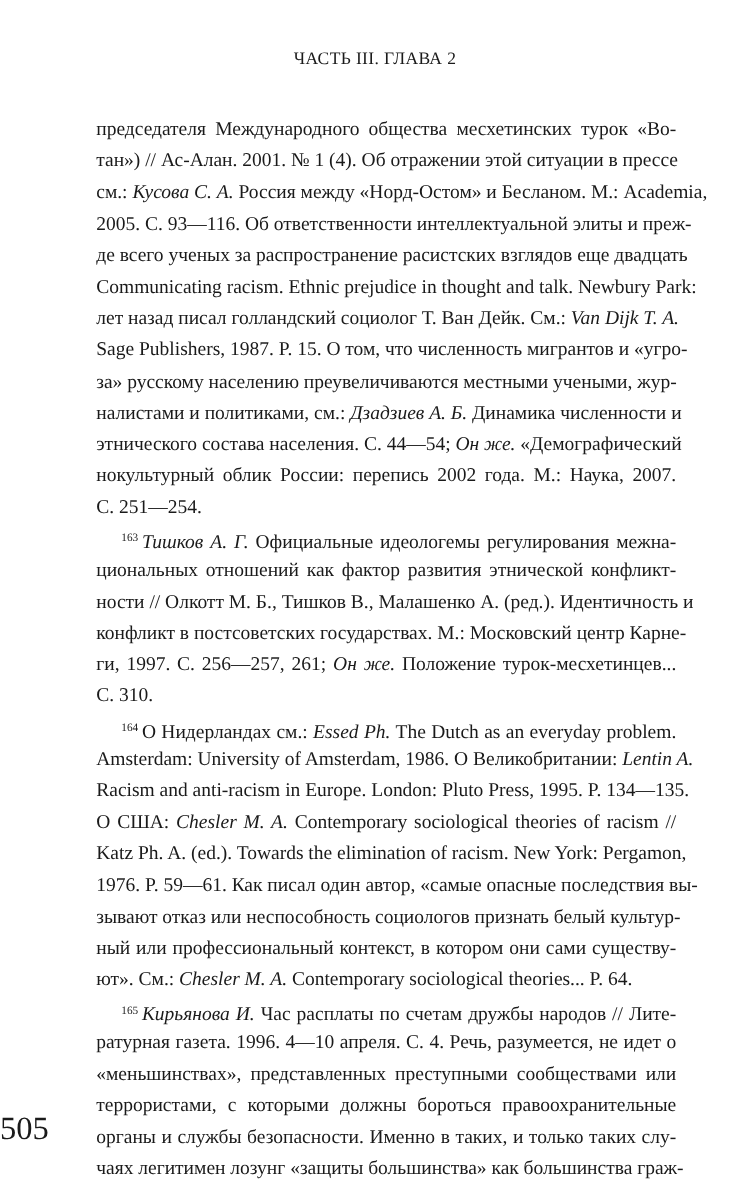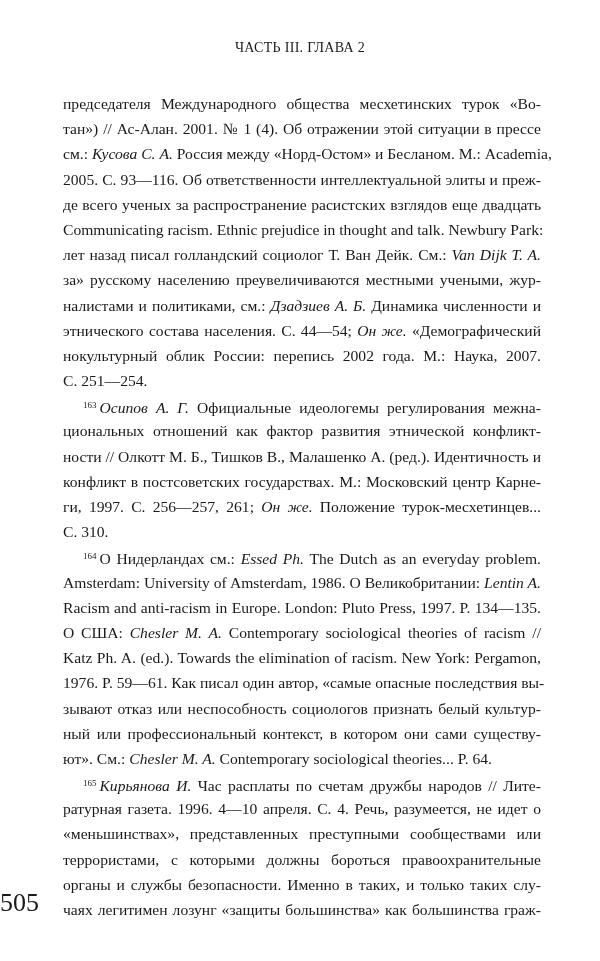--- a/index.html
+++ b/index.html
@@ -34,20 +34,21 @@
     line-height: 25.2px;
     text-align: justify;
     hyphens: manual;
   }
   .line {
     display: block;
     white-space: nowrap;
     text-align: justify;
     text-align-last: justify;
     height: 25.2px;
+    margin-left: 14px;
   }
   .line.last {
     text-align-last: left;
   }
   .line.indent {
     padding-left: 20px;
   }
   .fn-num {
     font-size: 9px;
     vertical-align: 5px;
@@ -70,34 +71,35 @@
 <div class="running-head">ЧАСТЬ III. ГЛАВА 2</div>
 
 <div class="notes" id="notes">
     <span class="line"><span>председателя Международного общества месхетинских турок «Во-</span></span>
     <span class="line"><span>тан») // Ас-Алан. 2001. № 1 (4). Об отражении этой ситуации в прессе</span></span>
     <span class="line"><span>см.: </span><i>Кусова С. А.</i><span> Россия между «Норд-Остом» и Бесланом. М.: Academia,</span></span>
     <span class="line"><span>2005. С. 93—116. Об ответственности интеллектуальной элиты и преж-</span></span>
     <span class="line"><span>де всего ученых за распространение расистских взглядов еще двадцать</span></span>
     <span class="line"><span>Communicating racism. Ethnic prejudice in thought and talk. Newbury Park:</span></span>
     <span class="line"><span>лет назад писал голландский социолог Т. Ван Дейк. См.: </span><i>Van Dijk T. A.</i></span>
+    <span class="line"><span>Sage Publishers, 1987. P. 15. О том, что численность мигрантов и «угро-</span></span>
     <span class="line"><span>за» русскому населению преувеличиваются местными учеными, жур-</span></span>
     <span class="line"><span>налистами и политиками, см.: </span><i>Дзадзиев А. Б.</i><span> Динамика численности и</span></span>
     <span class="line"><span>этнического состава населения. С. 44—54; </span><i>Он же.</i><span> «Демографический</span></span>
     <span class="line"><span>нокультурный облик России: перепись 2002 года. М.: Наука, 2007.</span></span>
     <span class="line last"><span>С. 251—254.</span></span>
-    <span class="line indent"><span class="fn-num">163</span><i>Осипов А. Г.</i><span> Официальные идеологемы регулирования межна-</span></span>
+    <span class="line indent"><span class="fn-num">163</span><i>Тишков А. Г.</i><span> Официальные идеологемы регулирования межна-</span></span>
     <span class="line"><span>циональных отношений как фактор развития этнической конфликт-</span></span>
     <span class="line"><span>ности // Олкотт М. Б., Тишков В., Малашенко А. (ред.). Идентичность и</span></span>
     <span class="line"><span>конфликт в постсоветских государствах. М.: Московский центр Карне-</span></span>
     <span class="line"><span>ги, 1997. С. 256—257, 261; </span><i>Он же.</i><span> Положение турок-месхетинцев...</span></span>
     <span class="line last"><span>С. 310.</span></span>
     <span class="line indent"><span class="fn-num">164</span><span>О Нидерландах см.: </span><i>Essed Ph.</i><span> The Dutch as an everyday problem.</span></span>
     <span class="line"><span>Amsterdam: University of Amsterdam, 1986. О Великобритании: </span><i>Lentin A.</i></span>
-    <span class="line"><span>Racism and anti-racism in Europe. London: Pluto Press, 1997. P. 134—135.</span></span>
+    <span class="line"><span>Racism and anti-racism in Europe. London: Pluto Press, 1995. P. 134—135.</span></span>
     <span class="line"><span>О США: </span><i>Chesler M. A.</i><span> Contemporary sociological theories of racism //</span></span>
     <span class="line"><span>Katz Ph. A. (ed.). Towards the elimination of racism. New York: Pergamon,</span></span>
     <span class="line"><span>1976. P. 59—61. Как писал один автор, «самые опасные последствия вы-</span></span>
     <span class="line"><span>зывают отказ или неспособность социологов признать белый культур-</span></span>
     <span class="line"><span>ный или профессиональный контекст, в котором они сами существу-</span></span>
     <span class="line last"><span>ют». См.: </span><i>Chesler M. A.</i><span> Contemporary sociological theories... P. 64.</span></span>
     <span class="line indent"><span class="fn-num">165</span><i>Кирьянова И.</i><span> Час расплаты по счетам дружбы народов // Лите-</span></span>
     <span class="line"><span>ратурная газета. 1996. 4—10 апреля. С. 4. Речь, разумеется, не идет о</span></span>
     <span class="line"><span>«меньшинствах», представленных преступными сообществами или</span></span>
     <span class="line"><span>террористами, с которыми должны бороться правоохранительные</span></span>

